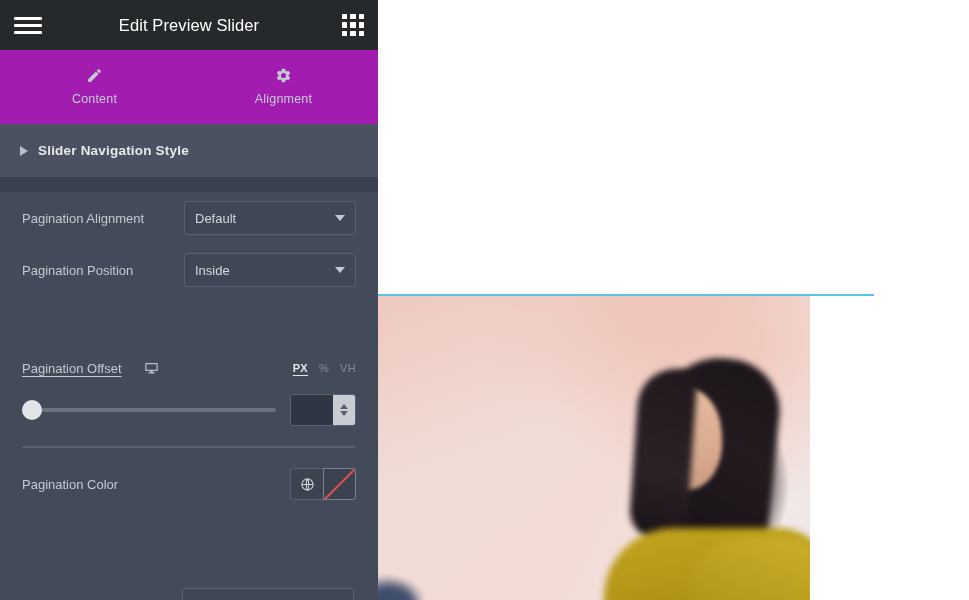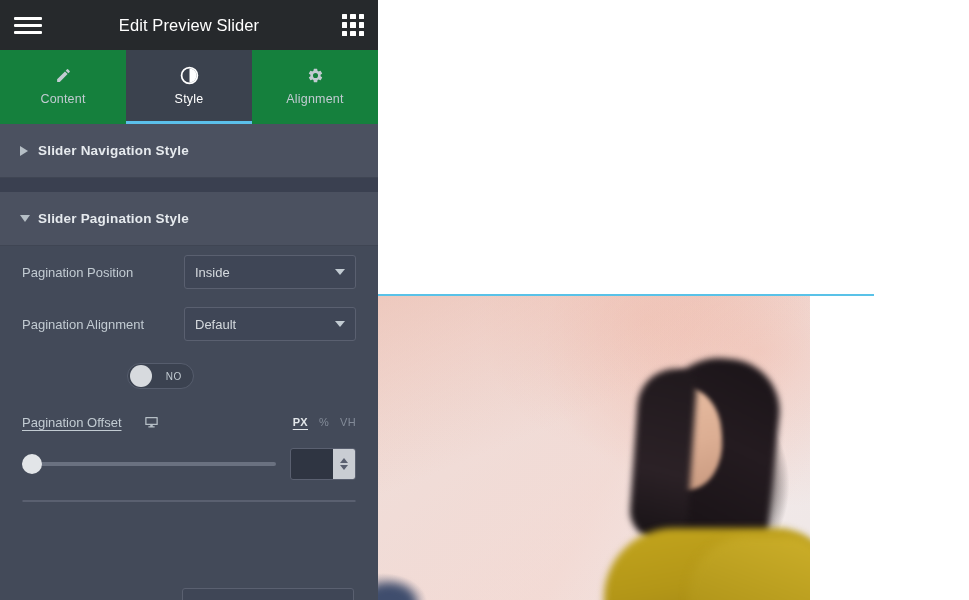--- a/index.html
+++ b/index.html
@@ -35,21 +35,21 @@
     pointer-events: none;
   }
   .grid-icon {
     margin-left: auto; width: 22px; height: 22px;
     display: grid; grid-template-columns: repeat(3, 1fr); grid-template-rows: repeat(3, 1fr);
     gap: 3px; cursor: pointer; position: relative; z-index: 2;
   }
   .grid-icon i { background: #ffffff; display: block; border-radius: .5px; }
 
   
-  .tabs { display: flex; height: 74px; background: #15803d; flex: 0 0 74px; }
+  .tabs { display: flex; height: 74px; background: #a21caf; flex: 0 0 74px; }
   .tab {
     flex: 1; display: flex; flex-direction: column; align-items: center; justify-content: center;
     gap: 7px; color: #c2cbd2; cursor: pointer; position: relative;
     border-bottom: 3px solid transparent;
   }
   .tab .tico { height: 20px; display: flex; align-items: center; justify-content: center; }
   .tab .tlabel { font-size: 12.5px; letter-spacing: .2px; }
   .tab.active { background: #3b424e; border-bottom-color: #5bc0eb; color: #ffffff; }
   .tab svg { display: block; }
 
@@ -272,29 +272,20 @@
 
     <div class="tabs">
       <div class="tab">
         <span class="tico">
           <svg width="17" height="17" viewBox="0 0 24 24" fill="#c2cbd2">
             <path d="M3 17.25V21h3.75L17.81 9.94l-3.75-3.75L3 17.25zM20.71 7.04a1 1 0 000-1.41l-2.34-2.34a1 1 0 00-1.41 0l-1.83 1.83 3.75 3.75 1.83-1.83z"></path>
           </svg>
         </span>
         <span class="tlabel">Content</span>
       </div>
-      <div class="tab active">
-        <span class="tico">
-          <svg width="19" height="19" viewBox="0 0 24 24">
-            <circle cx="12" cy="12" r="10" fill="none" stroke="#ffffff" stroke-width="2.2"></circle>
-            <path d="M12 3a9 9 0 010 18z" fill="#ffffff"></path>
-          </svg>
-        </span>
-        <span class="tlabel">Style</span>
-      </div>
       <div class="tab">
         <span class="tico">
           <svg width="17" height="17" viewBox="0 0 24 24" fill="#c2cbd2">
             <path d="M19.14 12.94a7.07 7.07 0 000-1.88l2.03-1.58a.5.5 0 00.12-.64l-1.92-3.32a.5.5 0 00-.6-.22l-2.39.96a7.03 7.03 0 00-1.62-.94l-.36-2.54a.5.5 0 00-.5-.42h-3.84a.5.5 0 00-.5.42l-.36 2.54c-.58.24-1.12.56-1.62.94l-2.39-.96a.5.5 0 00-.6.22L2.71 8.84a.5.5 0 00.12.64l2.03 1.58a7.07 7.07 0 000 1.88L2.83 14.52a.5.5 0 00-.12.64l1.92 3.32c.13.22.39.3.6.22l2.39-.96c.5.38 1.04.7 1.62.94l.36 2.54c.04.24.25.42.5.42h3.84c.25 0 .46-.18.5-.42l.36-2.54c.58-.24 1.12-.56 1.62-.94l2.39.96c.21.08.47 0 .6-.22l1.92-3.32a.5.5 0 00-.12-.64l-2.03-1.58zM12 15.6A3.6 3.6 0 1112 8.4a3.6 3.6 0 010 7.2z"></path>
           </svg>
         </span>
         <span class="tlabel">Alignment</span>
       </div>
     </div>
 
@@ -302,58 +293,44 @@
       <span class="caret">
         <svg width="8" height="10" viewBox="0 0 8 10">
             <path d="M0 0l8 5-8 5z" fill="#b6bfc6"></path>
           </svg>
       </span>
       <span class="stitle">Slider Navigation Style</span>
     </div>
 
     <div class="section-gap"></div>
 
-    <div class="section-head">
-      <span class="caret">
-        <svg width="10" height="8" viewBox="0 0 10 8">
-            <path d="M0 0h10L5 7z" fill="#b6bfc6"></path>
-          </svg>
-      </span>
-      <span class="stitle">Slider Pagination Style</span>
-    </div>
 
     <div class="section-body">
+
+      <div class="row">
+        <div class="label">Pagination Alignment</div>
+        <div class="ctrl">
+          <div class="el-select">
+            <span>Default</span>
+            <span class="caret-dn"></span>
+          </div>
+        </div>
+      </div>
 
       <div class="row">
         <div class="label">Pagination Position</div>
         <div class="ctrl">
           <div class="el-select">
             <span>Inside</span>
             <span class="caret-dn"></span>
           </div>
         </div>
       </div>
 
       <div class="row">
-        <div class="label">Pagination Alignment</div>
-        <div class="ctrl">
-          <div class="el-select">
-            <span>Default</span>
-            <span class="caret-dn"></span>
-          </div>
-        </div>
-      </div>
-
-      <div class="row">
-        <div class="ctrl">
-          <div class="switch">
-            <span class="knob"></span>
-            <span class="sw-text">NO</span>
-          </div>
-        </div>
       </div>
 
       <div class="row-head">
         <div class="label">
           <span class="lbl-underline">Pagination Offset</span>
           <span class="monitor-icon">
             <svg width="15" height="15" viewBox="0 0 24 24" fill="#b6bfc6">
               <path d="M21 3H3a1 1 0 00-1 1v11a1 1 0 001 1h7v2H7v2h10v-2h-3v-2h7a1 1 0 001-1V4a1 1 0 00-1-1zm-1 11H4V5h16v9z"></path>
             </svg>
           </span>
@@ -375,20 +352,36 @@
           <div class="spinner">
             <span class="ar up"></span>
             <span class="ar dn"></span>
           </div>
         </div>
       </div>
 
       <div class="state-tabs">
       </div>
 
+      <div class="row">
+        <div class="label">Pagination Color</div>
+        <div class="ctrl">
+          <div class="color-ctrl">
+            <div class="globe-btn">
+              <svg width="15" height="15" viewBox="0 0 24 24" fill="none" stroke="#cfd4d9" stroke-width="1.7">
+                <circle cx="12" cy="12" r="9"></circle>
+                <path d="M3 12h18M12 3c2.6 2.8 2.6 15.2 0 18M12 3c-2.6 2.8-2.6 15.2 0 18"></path>
+              </svg>
+            </div>
+            <div class="swatch-btn">
+              <span class="slash"></span>
+            </div>
+          </div>
+        </div>
+      </div>
 
     </div>
 
     <div class="partial-ctrl"></div>
   </div>
 
   <div class="preview">
     <div class="slider-highlight"></div>
 
     <div class="slide slide-1">

